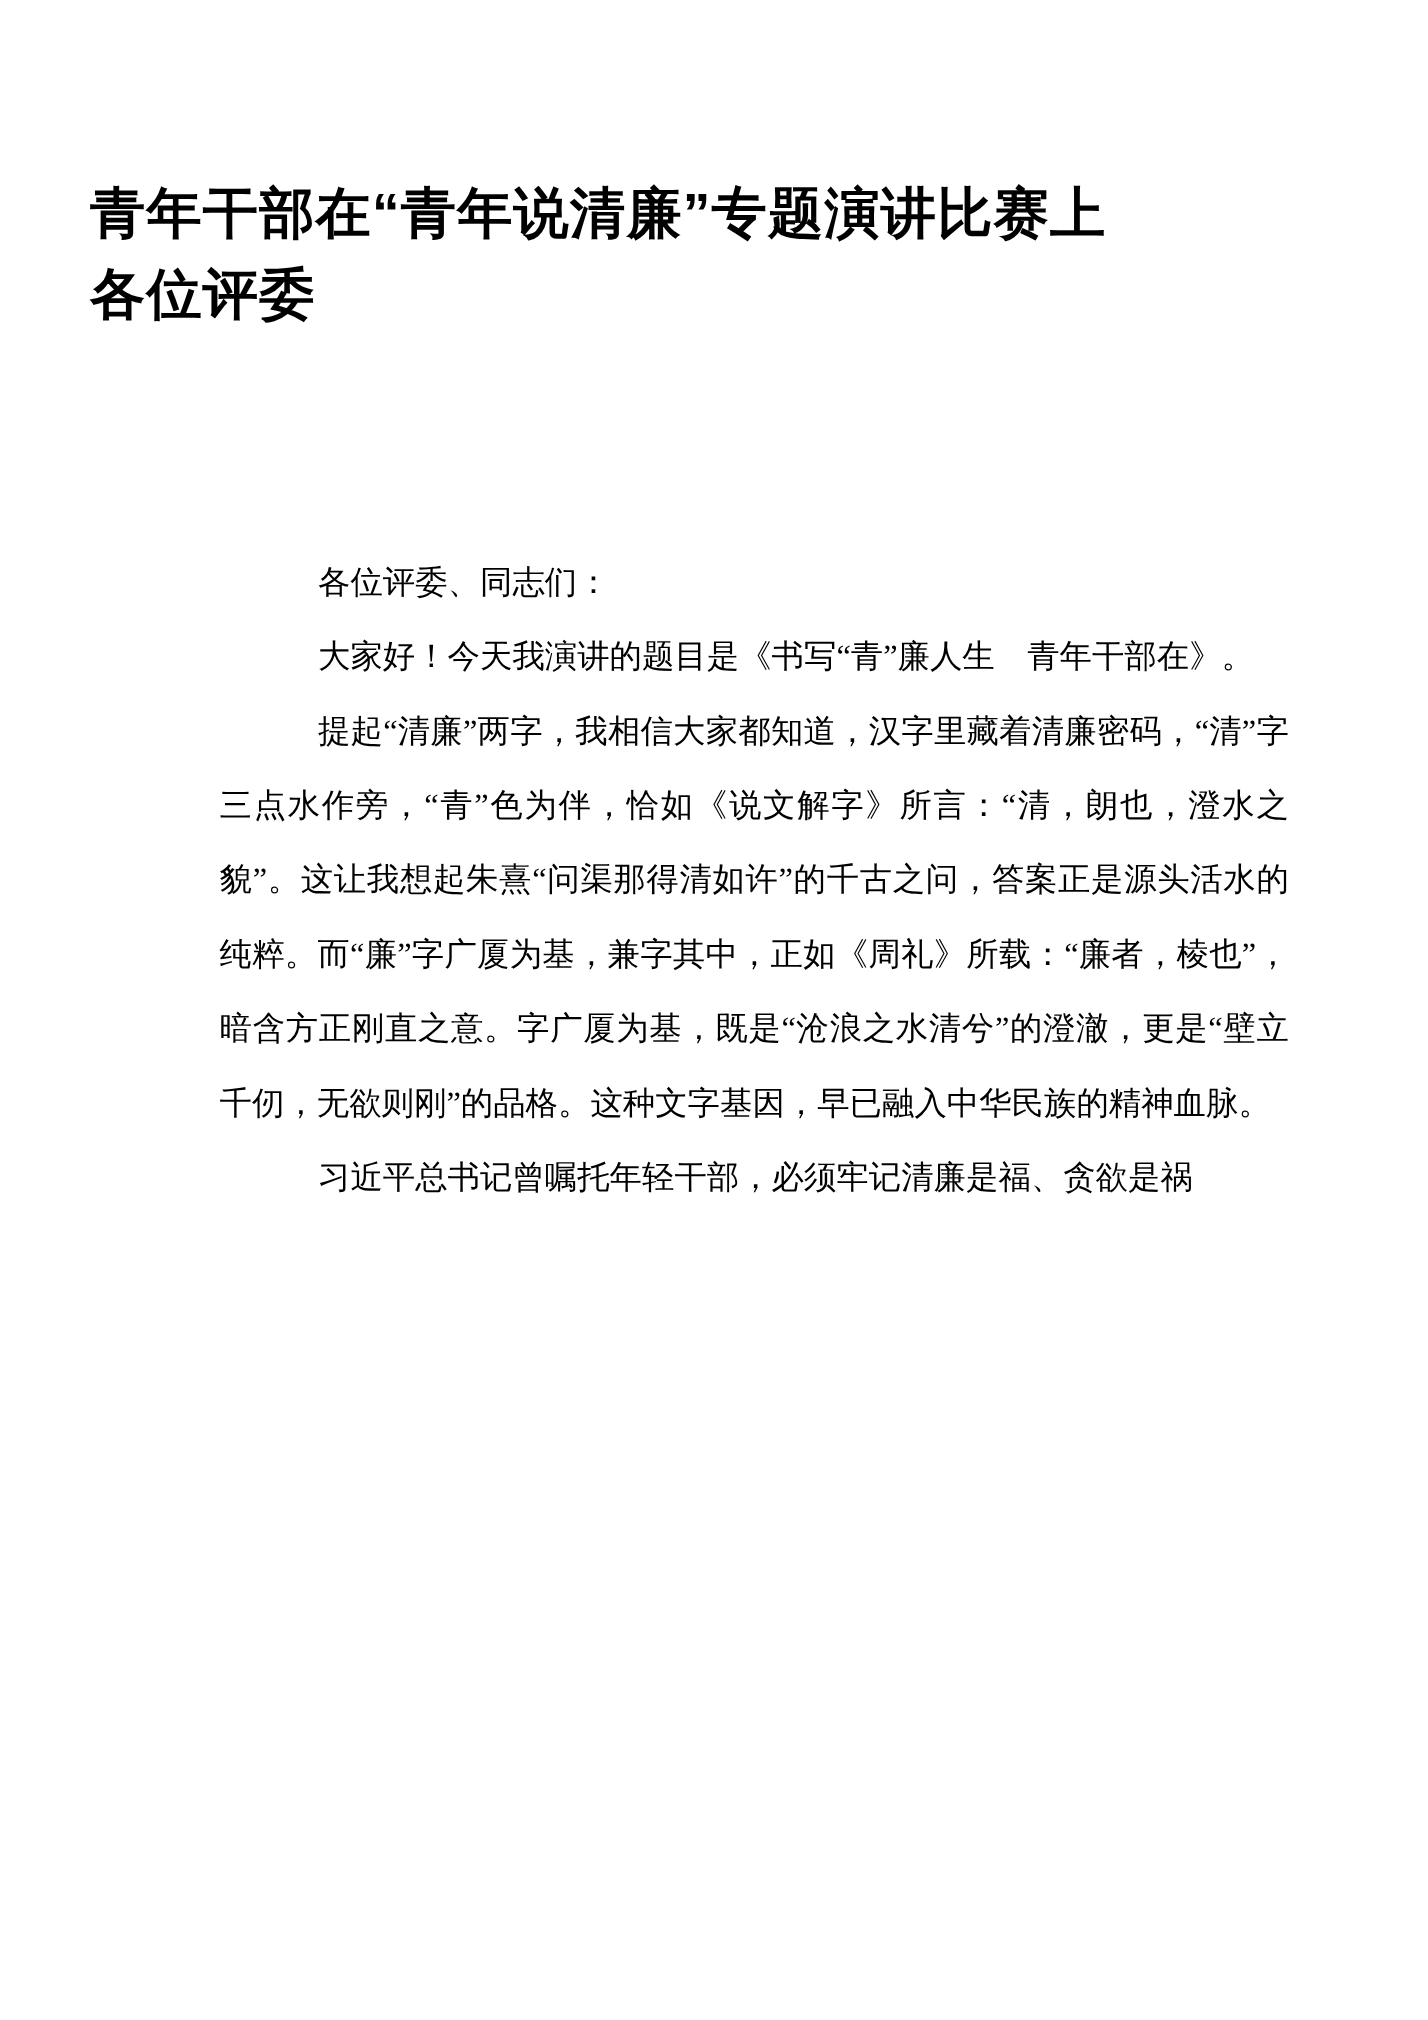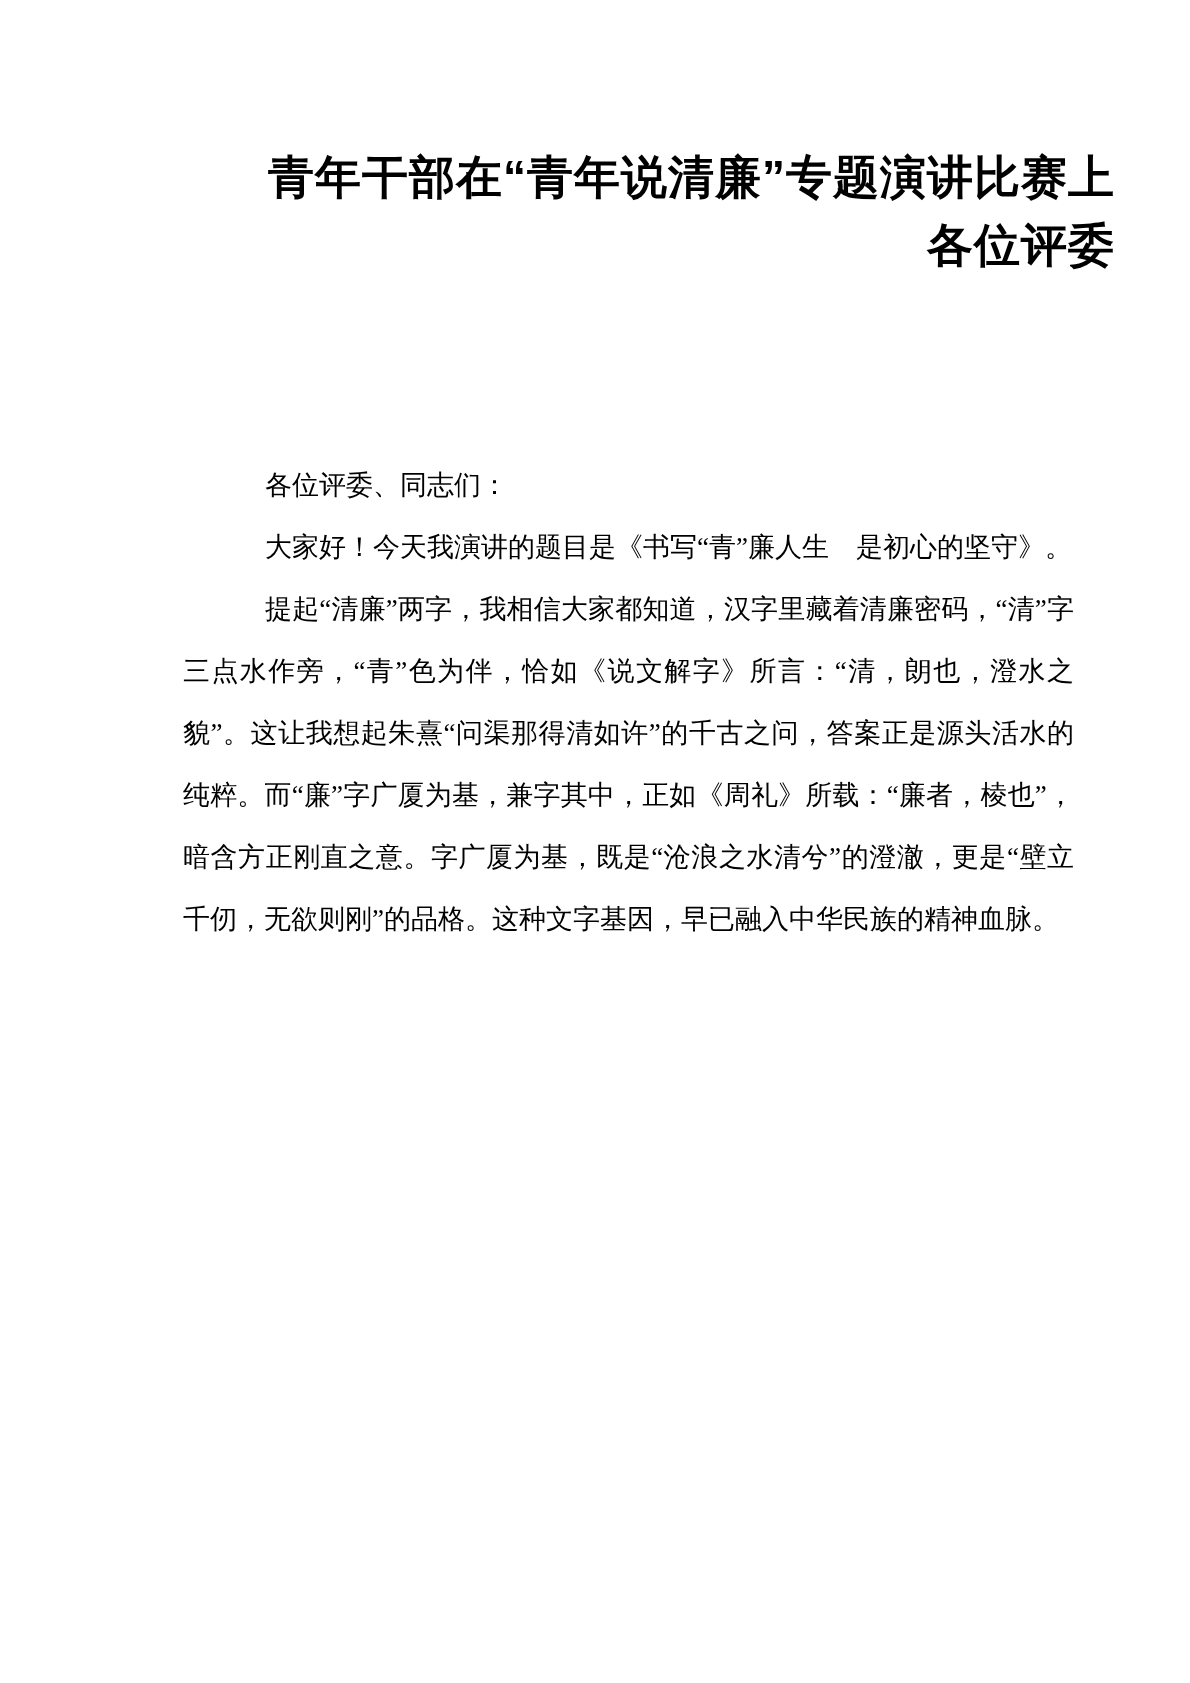--- a/index.html
+++ b/index.html
@@ -15,21 +15,21 @@
     color: #000000;
     overflow: hidden;
     font-family: "Liberation Serif", "DejaVu Serif", serif;
   }
   .doc-title {
     margin: 143px 75px 0 75px;
     font-family: "Liberation Sans", "DejaVu Sans", sans-serif;
     font-weight: 700;
     font-size: 46px;
     line-height: 68px;
-    text-align: right;
+    text-align: left;
     letter-spacing: 1px;
   }
   .doc-title .title-line {
     display: block;
   }
   .doc-body {
     margin: 175px 116px 0 183px;
     font-size: 27px;
     line-height: 62px;
     text-align: justify;
@@ -47,17 +47,18 @@
 
 <div class="page">
 
   <h1 class="doc-title">
     <span class="title-line">青年干部在“青年说清廉”专题演讲比赛上</span>
     <span class="title-line">各位评委</span>
   </h1>
 
   <div class="doc-body">
     <p>各位评委、同志们：</p>
-    <p>大家好！今天我演讲的题目是《书写“青”廉人生　是初心的坚守》。</p>
+    <p>大家好！今天我演讲的题目是《书写“青”廉人生　青年干部在》。</p>
     <p>提起“清廉”两字，我相信大家都知道，汉字里藏着清廉密码，“清”字三点水作旁，“青”色为伴，恰如《说文解字》所言：“清，朗也，澄水之貌”。这让我想起朱熹“问渠那得清如许”的千古之问，答案正是源头活水的纯粹。而“廉”字广厦为基，兼字其中，正如《周礼》所载：“廉者，棱也”，暗含方正刚直之意。字广厦为基，既是“沧浪之水清兮”的澄澈，更是“壁立千仞，无欲则刚”的品格。这种文字基因，早已融入中华民族的精神血脉。</p>
+    <p>习近平总书记曾嘱托年轻干部，必须牢记清廉是福、贪欲是祸</p>
   </div>
 
 </div>
 
 </body></html>

